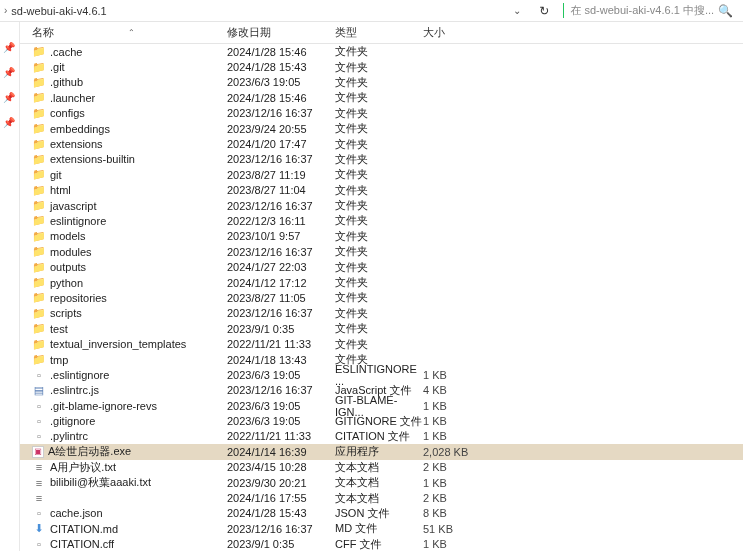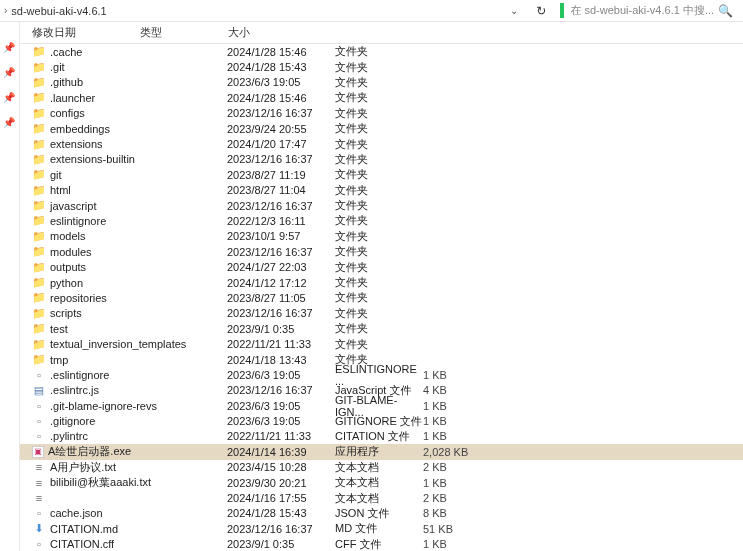--- a/index.html
+++ b/index.html
@@ -46,21 +46,21 @@
     color: #333;
     padding: 0 6px;
   }
   .search-box {
     display: flex;
     align-items: center;
     gap: 4px;
     font-size: 11px;
     color: #888;
     padding: 0 6px;
-    border-left: 4px solid #22c55e;
+    border-left: 1px solid #22c55e;
     height: 100%;
   }
   .search-icon {
     font-size: 12px;
     color: #555;
   }
   .main {
     display: flex;
     height: calc(100% - 22px);
   }
@@ -147,20 +147,24 @@
 <div class="main">
   <div class="sidebar">
     <span class="pin-icon">📌</span>
     <span class="pin-icon">📌</span>
     <span class="pin-icon">📌</span>
     <span class="pin-icon">📌</span>
   </div>
 
   <div class="file-area">
     <div class="header-row">
+      <div class="col-name">
+        <span>名称</span>
+        <span class="sort-caret">⌃</span>
+      </div>
       <div class="col-date">修改日期</div>
       <div class="col-type">类型</div>
       <div class="col-size">大小</div>
     </div>
     <div class="rows" id="rows">
         <div class="row">
           <div class="col-name">
             <span class="icon folder-icon">📁</span>
             <span>.cache</span>
           </div>

